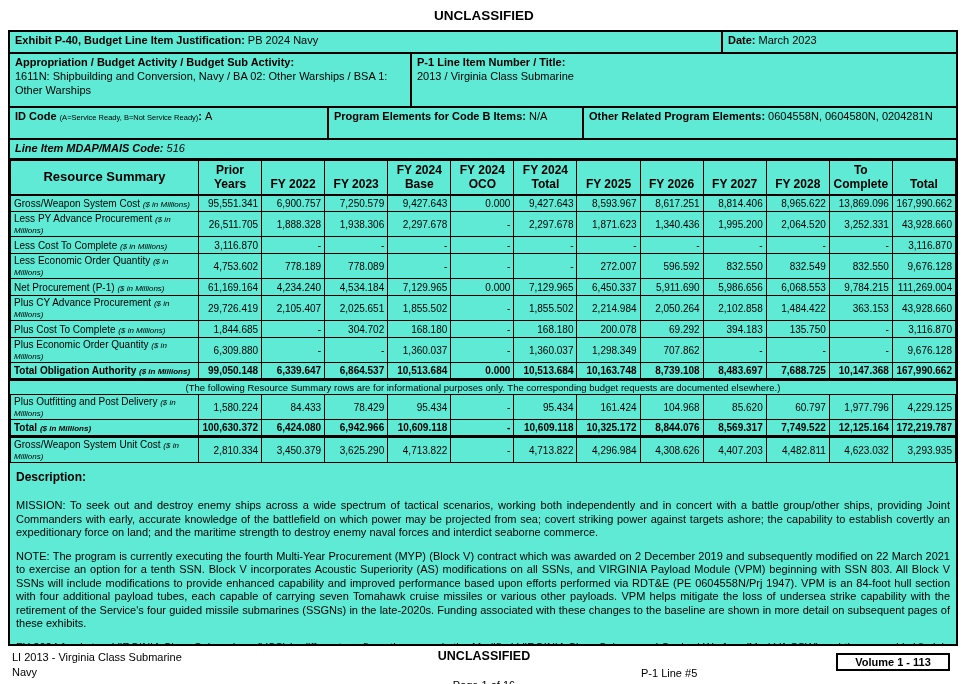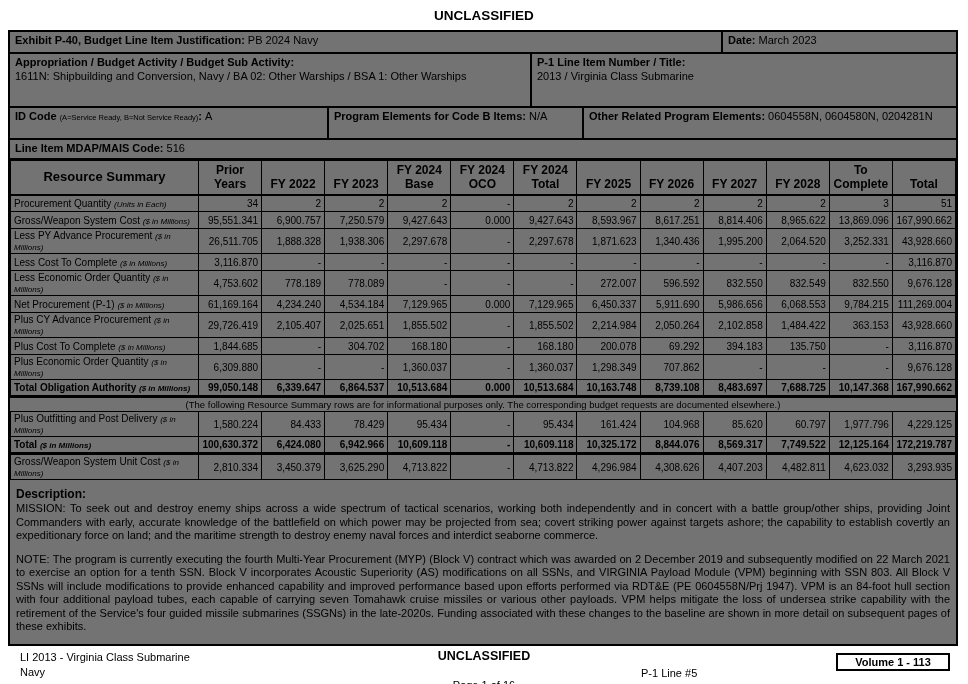--- a/index.html
+++ b/index.html
@@ -8,63 +8,63 @@
     width:968px; height:684px; position:relative;
     font-family:"Liberation Sans", sans-serif; color:#000;
     overflow:hidden;
   }
   .top-class {
     position:absolute; top:8px; left:0; width:100%;
     text-align:center; font-weight:bold; font-size:13.5px;
   }
   .doc-box {
     position:absolute; left:8px; top:30px; width:950px; height:616px;
-    border:2px solid #000; overflow:hidden; background:#737373;
+    border:2px solid #000; overflow:hidden; background:#5eead4;
   }
   
   .hrow { display:flex; border-bottom:2px solid #000; }
   .hcell { padding:2px 5px; font-size:11px; line-height:1.25; }
   .hcell + .hcell { border-left:2px solid #000; }
   .hlabel { font-weight:bold; }
   .hsmall { font-size:7.5px; }
   .r1-left { width:711px; min-height:20px; }
   .r1-right { flex:1; }
-  .r2-left { width:520px; min-height:52px; }
+  .r2-left { width:400px; min-height:52px; }
   .r2-right { flex:1; }
   .r3-c1 { width:317px; min-height:30px; }
   .r3-c2 { width:255px; }
   .r3-c3 { flex:1; }
-  .r4 { width:100%; min-height:17px; }
+  .r4 { width:100%; min-height:17px;font-style:italic; }
   
   table.rs { width:100%; border-collapse:collapse; table-layout:fixed; }
   table.rs th, table.rs td { border:1px solid #000; }
   table.rs thead th {
     font-weight:bold; font-size:12px; text-align:center; vertical-align:bottom;
     white-space:pre-line; padding:2px 1px; line-height:1.2; border-bottom:2px solid #000;
     height:20px;
   }
   table.rs thead th.rs-head { font-size:13px; vertical-align:middle; }
   td.label-cell { text-align:left; font-size:10px; padding:1px 3px; height:17px; }
   td.label-cell .unit { font-size:8px; font-style:italic; }
   td.num-cell { text-align:right; font-size:10px; padding:1px 3px; }
   tr.bold-row { font-weight:bold; }
   tr.thick-row td { border-bottom:3px solid #000; }
   tr.note-row td {
     border-left:none; border-right:none;
     font-size:9.5px; text-align:center; padding:1px 2px; height:14px;
   }
   
   .description { padding:7px 6px 0 6px; }
-  .desc-title { font-weight:bold; font-size:12px; margin-bottom:1px; }
+  .desc-title { font-weight:bold; font-size:12px; margin-bottom:15px; }
   .description p {
     font-size:11px; line-height:13.5px; text-align:justify; margin-bottom:10px;
   }
   
   .footer { position:absolute; left:0; top:649px; width:100%; height:35px; font-size:11px; }
-  .f-left { position:absolute; left:20px; top:1px; line-height:15px; }
+  .f-left { position:absolute; left:12px; top:1px; line-height:15px; }
   .f-center { position:absolute; left:0; top:0; width:100%; text-align:center; }
   .f-class { font-weight:bold; font-size:12.5px; }
   .f-page { font-size:11px; margin-top:16px; }
   .f-p1line { position:absolute; left:641px; top:18px; }
   .volume-box {
     position:absolute; right:18px; top:4px; width:114px;
     border:2px solid #000; text-align:center; font-weight:bold; font-size:11px;
     padding:1px 0;
   }
 </style>
@@ -134,35 +134,20 @@
           <th>FY 2026</th>
           <th>FY 2027</th>
           <th>FY 2028</th>
           <th>To
 Complete</th>
           <th>Total</th>
         </tr>
     </thead>
     <tbody>
         <tr>
-          <td class="label-cell"><span>Procurement Quantity </span><span class="unit">(Units in Each)</span></td>
-          <td class="num-cell">34</td>
-          <td class="num-cell">2</td>
-          <td class="num-cell">2</td>
-          <td class="num-cell">2</td>
-          <td class="num-cell">-</td>
-          <td class="num-cell">2</td>
-          <td class="num-cell">2</td>
-          <td class="num-cell">2</td>
-          <td class="num-cell">2</td>
-          <td class="num-cell">2</td>
-          <td class="num-cell">3</td>
-          <td class="num-cell">51</td>
-        </tr>
-        <tr>
           <td class="label-cell"><span>Gross/Weapon System Cost </span><span class="unit">($ in Millions)</span></td>
           <td class="num-cell">95,551.341</td>
           <td class="num-cell">6,900.757</td>
           <td class="num-cell">7,250.579</td>
           <td class="num-cell">9,427.643</td>
           <td class="num-cell">0.000</td>
           <td class="num-cell">9,427.643</td>
           <td class="num-cell">8,593.967</td>
           <td class="num-cell">8,617.251</td>
           <td class="num-cell">8,814.406</td>

